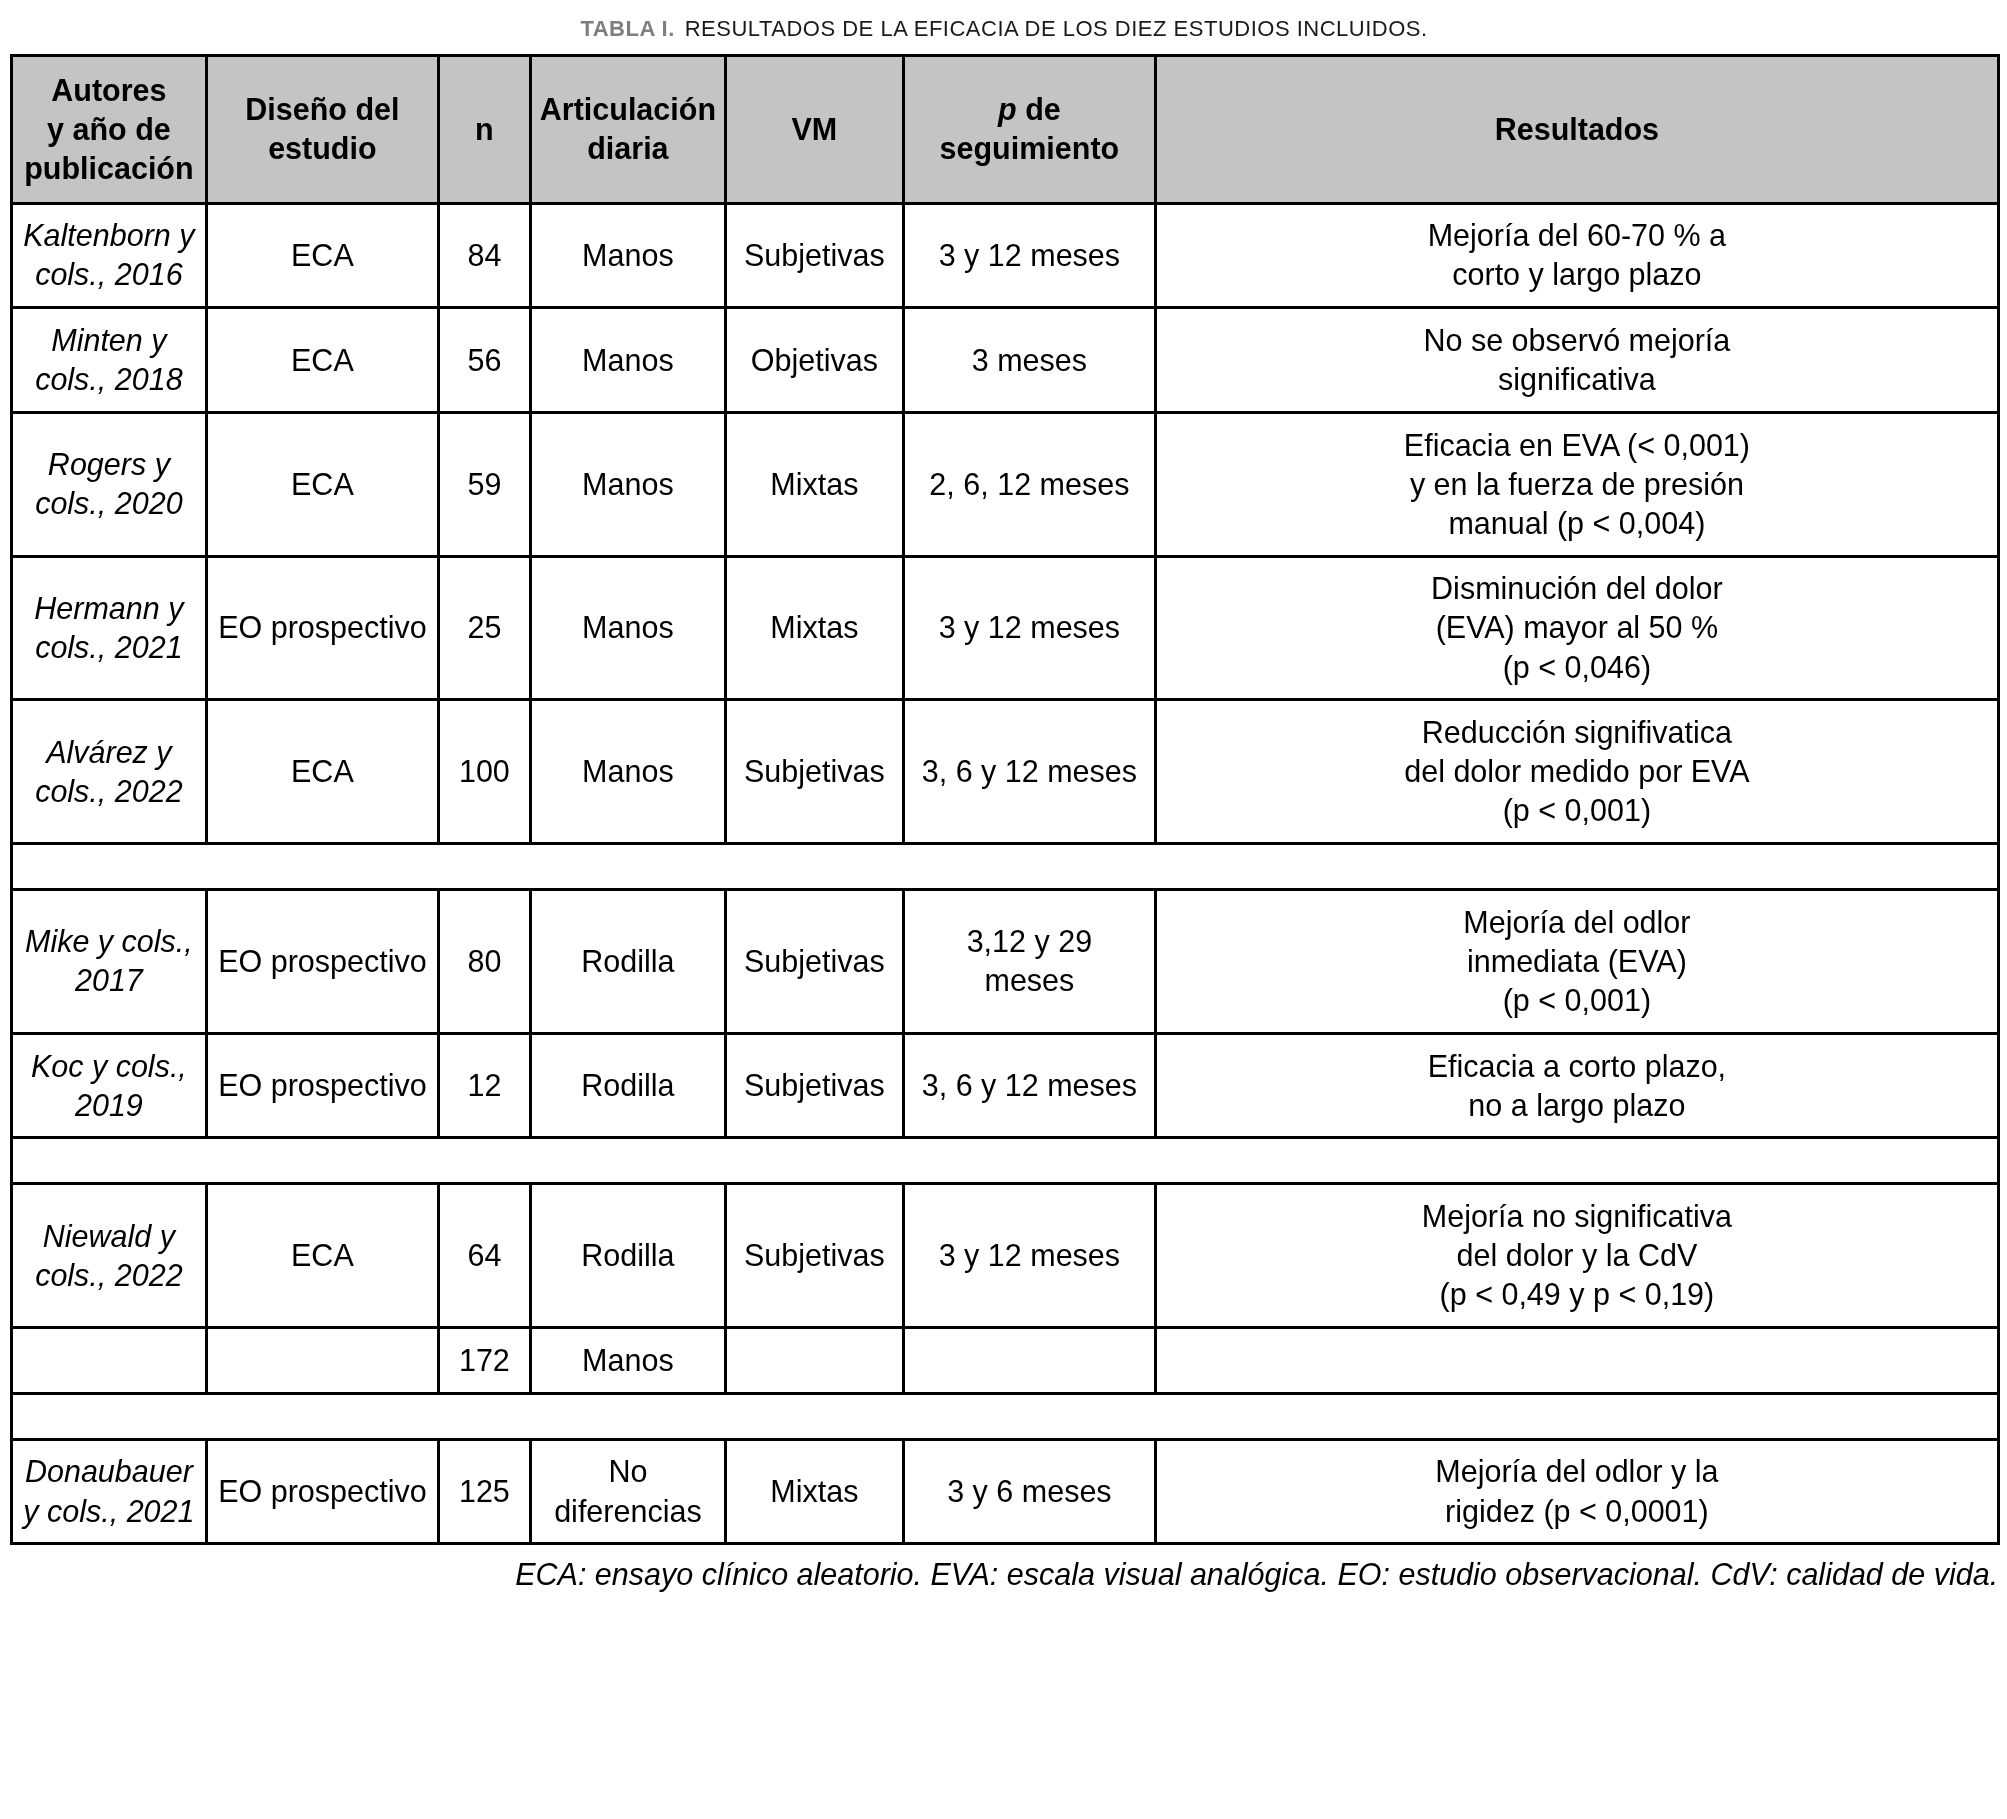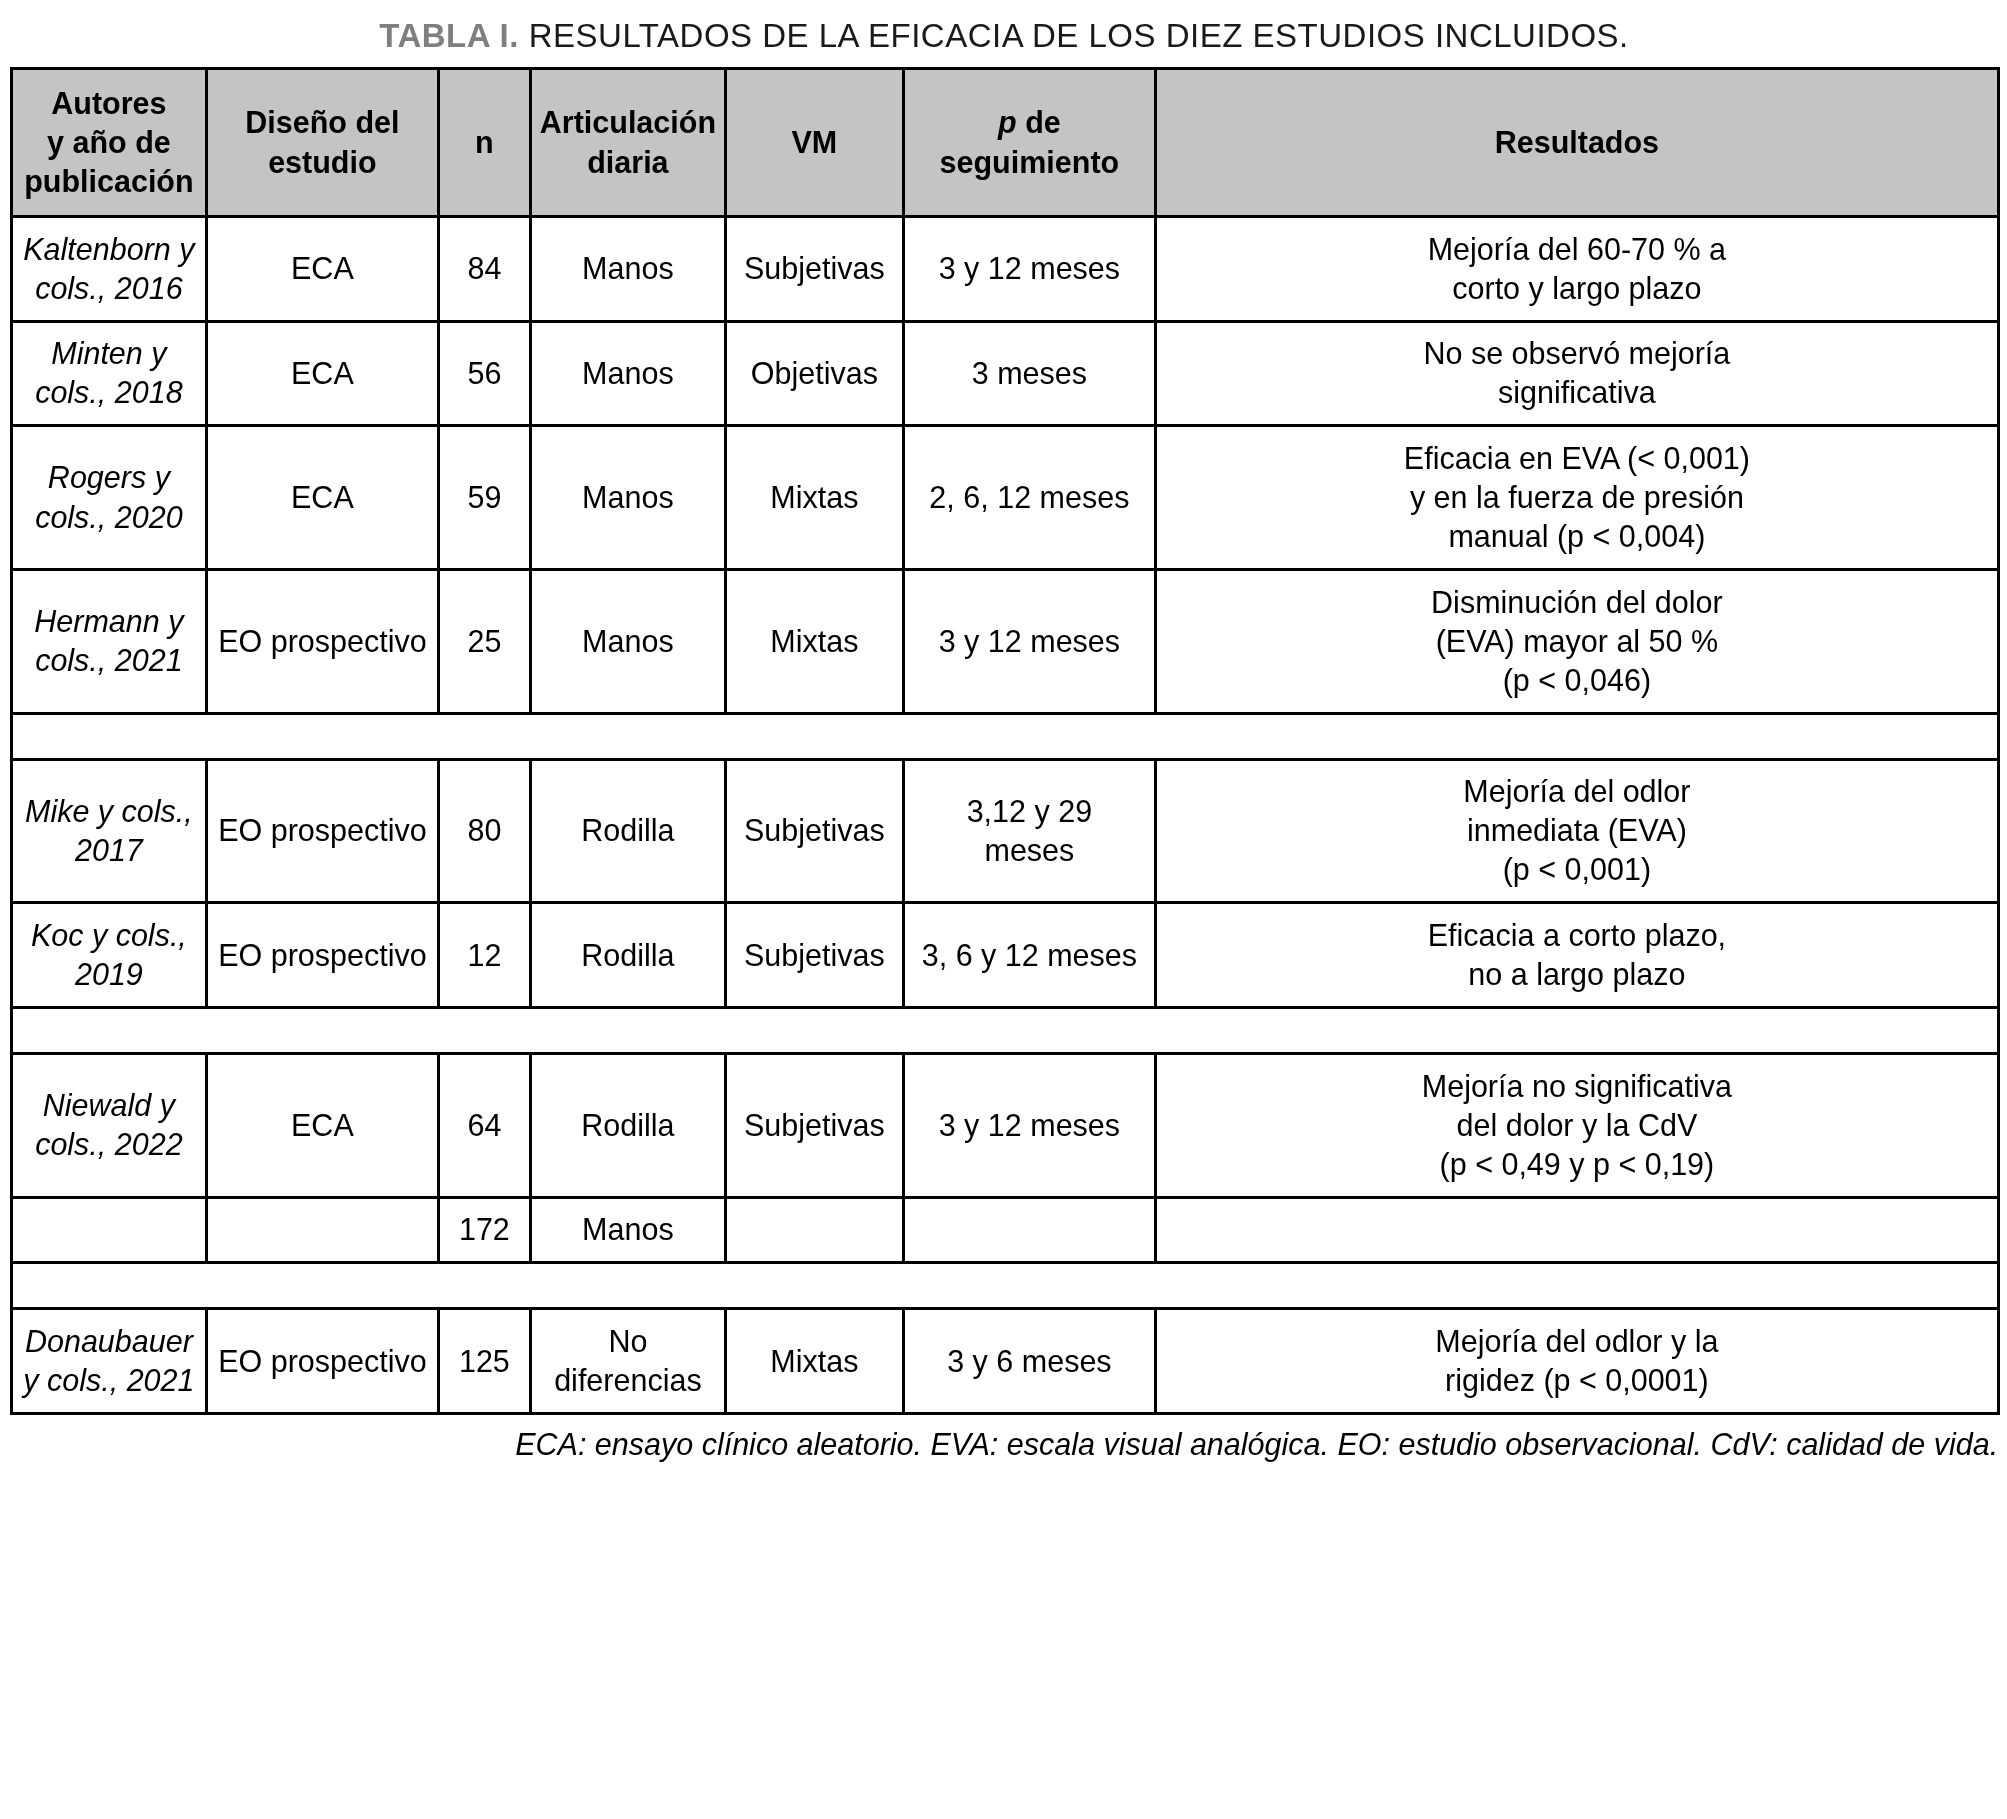--- a/index.html
+++ b/index.html
@@ -11,21 +11,21 @@
   }
   .page {
     width: 2008px;
     height: 1819px;
     box-sizing: border-box;
     padding: 9.9px 9.9px 0 9.9px;
     background: #ffffff;
   }
   .title {
     text-align: center;
-    font-size: 33px;
+    font-size: 22px;
     line-height: 1.2;
     margin: 5.9px 0 11.8px 0;
     letter-spacing: 0.5px;
   }
   .title-label {
     font-weight: bold;
     color: #7f7f7f;
     margin-right: 9.9px;
   }
   .title-text {
@@ -157,20 +157,32 @@
 cols., 2021</td>
           <td>EO prospectivo</td>
           <td>25</td>
           <td>Manos</td>
           <td>Mixtas</td>
           <td>3 y 12 meses</td>
           <td>Disminución del dolor
 (EVA) mayor al 50 %
 (p &lt; 0,046)</td>
         </tr>
+        <tr>
+          <td>Alvárez y
+cols., 2022</td>
+          <td>ECA</td>
+          <td>100</td>
+          <td>Manos</td>
+          <td>Subjetivas</td>
+          <td>3, 6 y 12 meses</td>
+          <td>Reducción signifivatica
+del dolor medido por EVA
+(p &lt; 0,001)</td>
+        </tr>
         <tr class="separator-row">
           <td colspan="7"></td>
         </tr>
         <tr>
           <td>Mike y cols.,
 2017</td>
           <td>EO prospectivo</td>
           <td>80</td>
           <td>Rodilla</td>
           <td>Subjetivas</td>

